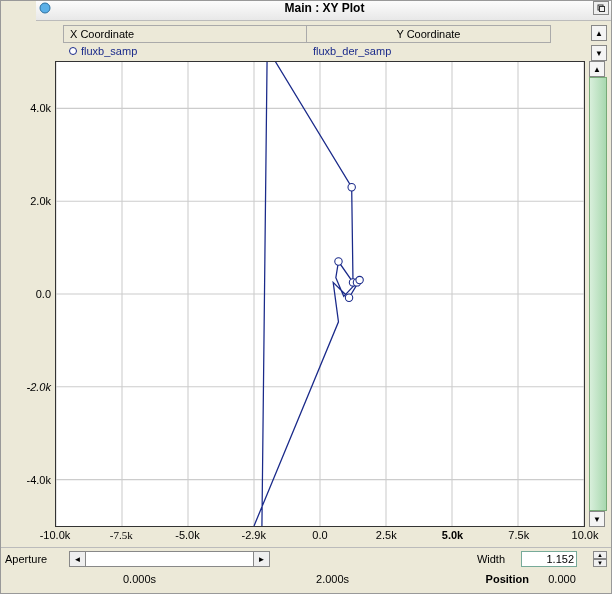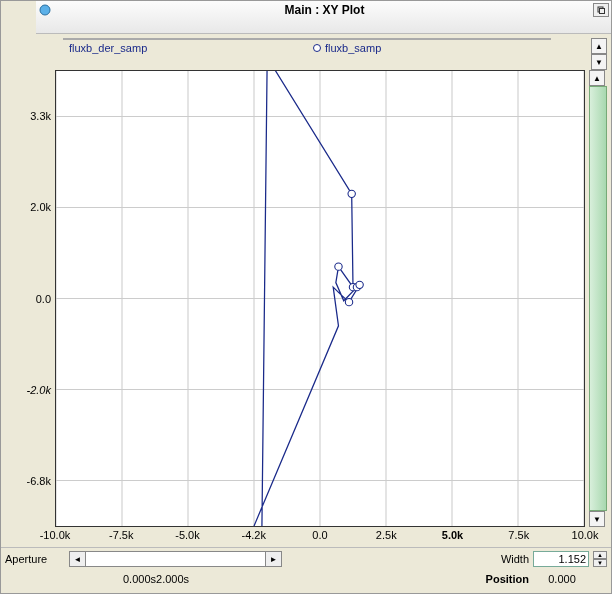--- a/index.html
+++ b/index.html
@@ -1,18 +1,18 @@
 <!DOCTYPE html>
 <html><head>
 <meta charset="utf-8">
 <style>
   * { box-sizing: border-box; margin: 0; padding: 0; }
   body { font-family: Arial, Helvetica, sans-serif; font-size: 11px; background: #ece9d8; width: 612px; height: 594px; overflow: hidden; }
   .window { width: 612px; height: 594px; border: 1px solid #999; display: flex; flex-direction: column; }
-  .titlebar { display: flex; align-items: flex-end; height: 20px; background: linear-gradient(#fcfcfc,#e8e8e8); border-bottom: 1px solid #bbb; padding: 16px 2px; margin-left: 35px; }
+  .titlebar { display: flex; align-items: flex-start; height: 20px; background: linear-gradient(#fcfcfc,#e8e8e8); border-bottom: 1px solid #bbb; padding: 0 2px; margin-left: 35px; }
   .title-icon { width: 14px; height: 14px; display:flex; align-items:center; justify-content:center; margin-right:4px;}
   .title-text { flex: 1; text-align: center; font-weight: bold; font-size: 12px; }
   .title-btn { width: 16px; height: 14px; border: 1px solid #888; background:#efefef; display:flex; align-items:center; justify-content:center; font-size:10px; cursor:pointer;}
   .content { flex:1; display:flex; flex-direction:column; padding:4px 4px 2px 4px; }
   .legend-box { margin: 0 40px 2px 58px; display:flex; flex-direction:column; }
   .legend-header { display:flex; border:1px solid #aaa; }
   .legend-header > div { padding:2px 6px; }
   .legend-header .xc { width: 50%; border-right:1px solid #aaa; }
   .legend-header .yc { width: 50%; text-align:center; }
   .legend-row { display:flex; }
@@ -33,27 +33,27 @@
   .series { stroke:#1a2a8a; stroke-width:1.2; fill:none; }
   .pt { stroke:#1a2a8a; fill:#fff; }
   .bottom { border-top:1px solid #bbb; padding:2px 4px; display:flex; flex-direction:column; gap:2px; height:46px;}
   .row1 { display:flex; align-items:center; gap:4px; height:18px;}
   .row1 .label { width:60px; }
   .hscroll { flex:1; display:flex; height:16px; border:1px solid #888; background:#efefef; max-width:270px;}
   .hscroll .arrow { width:16px; display:flex; align-items:center; justify-content:center; border-right:1px solid #888; cursor:pointer; font-size:8px;}
   .hscroll .arrow:last-child { border-right:none; border-left:1px solid #888;}
   .hscroll-track { flex:1; background:#fff;}
   .spacer { flex:1; }
-  .readout { display:flex; align-items:center; gap:4px; }
+  .readout { display:flex; align-items:center; gap:16px; }
   .readout input { width:56px; height:16px; font-size:11px; padding:0 2px; border:1px solid #7a9; background:#fff; text-align:right;}
   .spin { display:flex; flex-direction:column;}
   .spin div{ width:14px; height:8px; border:1px solid #888; background:#f0f0f0; font-size:6px; display:flex;align-items:center;justify-content:center; cursor:pointer;}
   .row2 { display:flex; align-items:center; height:18px; }
   .row2 .t0 { margin-left:118px; }
-  .row2 .t1 { }
+  .row2 .t1 { margin-left:160px; }
   .row2 .spacer2 { flex:1; }
   .row2 .poslbl { margin-right:6px;font-weight:bold; }
   .row2 .posval { width:54px; text-align:center; margin-right:18px;}
   svg.plot { position:absolute; left:0; top:0; width:100%; height:100%; }
 </style>
 </head>
 <body>
 
 <div class="window">
   <div class="titlebar">
@@ -70,46 +70,48 @@
         </svg>
     </span>
   </div>
 
   <div class="content">
 
     <div class="legend-wrap">
       <div class="legend-wrap-left">
         <div class="legend-box">
           <div class="legend-header">
+            <div class="xc">X Coordinate</div>
+            <div class="yc">Y Coordinate</div>
           </div>
           <div class="legend-row">
             <div>
-              <span>fluxb_der_samp</span>
+              <span class="marker"></span>
+              <span>fluxb_samp</span>
             </div>
             <div>
-              <span class="marker"></span>
-              <span>fluxb_samp</span>
+              <span>fluxb_der_samp</span>
             </div>
           </div>
         </div>
       </div>
       <div class="legend-scroll">
         <div class="scroll-btn">▲</div>
         <div style="flex:1"></div>
         <div class="scroll-btn">▼</div>
       </div>
     </div>
 
     <div class="plot-row">
       <div class="yaxis" id="yaxis">
-          <div class="ytick" style="top: 90%;">-6.8k</div>
+          <div class="ytick" style="top: 90%;">-4.0k</div>
           <div class="ytick" style="top: 70%; font-style: italic;">-2.0k</div>
           <div class="ytick" style="top: 50%;">0.0</div>
           <div class="ytick" style="top: 30%; text-align: right;">2.0k</div>
-          <div class="ytick" style="top: 10%;">3.3k</div>
+          <div class="ytick" style="top: 10%;">4.0k</div>
         </div>
       <div class="plot-area">
         <svg class="plot" id="plotsvg" viewBox="0 0 500 440" preserveAspectRatio="none">
             <line class="grid" x1="0" y1="0" x2="0" y2="440" stroke="#ccc"></line>
             <line class="grid" x1="62.5" y1="0" x2="62.5" y2="440" stroke="#ccc"></line>
             <line class="grid" x1="125" y1="0" x2="125" y2="440" stroke="#ccc"></line>
             <line class="grid" x1="187.5" y1="0" x2="187.5" y2="440" stroke="#ccc"></line>
             <line class="grid" x1="250" y1="0" x2="250" y2="440" stroke="#ccc"></line>
             <line class="grid" x1="312.5" y1="0" x2="312.5" y2="440" stroke="#ccc"></line>
             <line class="grid" x1="375" y1="0" x2="375" y2="440" stroke="#ccc"></line>
@@ -131,23 +133,23 @@
       </div>
       <div class="vslider">
         <div class="scroll-btn">▲</div>
         <div class="vslider-track"></div>
         <div class="scroll-btn">▼</div>
       </div>
     </div>
 
     <div class="xaxis" id="xaxis">
         <div class="xtick" style="left: 0%;">-10.0k</div>
-        <div class="xtick" style="left: 12.5%;">-7.5k</div>
+        <div class="xtick" style="left: 12.5%; font-family: Liberation Serif, serif;">-7.5k</div>
         <div class="xtick" style="left: 25%;">-5.0k</div>
-        <div class="xtick" style="left: 37.5%;">-4.2k</div>
+        <div class="xtick" style="left: 37.5%;">-2.9k</div>
         <div class="xtick" style="left: 50%;">0.0</div>
         <div class="xtick" style="left: 62.5%;">2.5k</div>
         <div class="xtick" style="left: 75%; font-weight: bold;">5.0k</div>
         <div class="xtick" style="left: 87.5%;">7.5k</div>
         <div class="xtick" style="left: 100%;">10.0k</div>
       </div>
   </div>
 
   <div class="bottom">
     <div class="row1">

